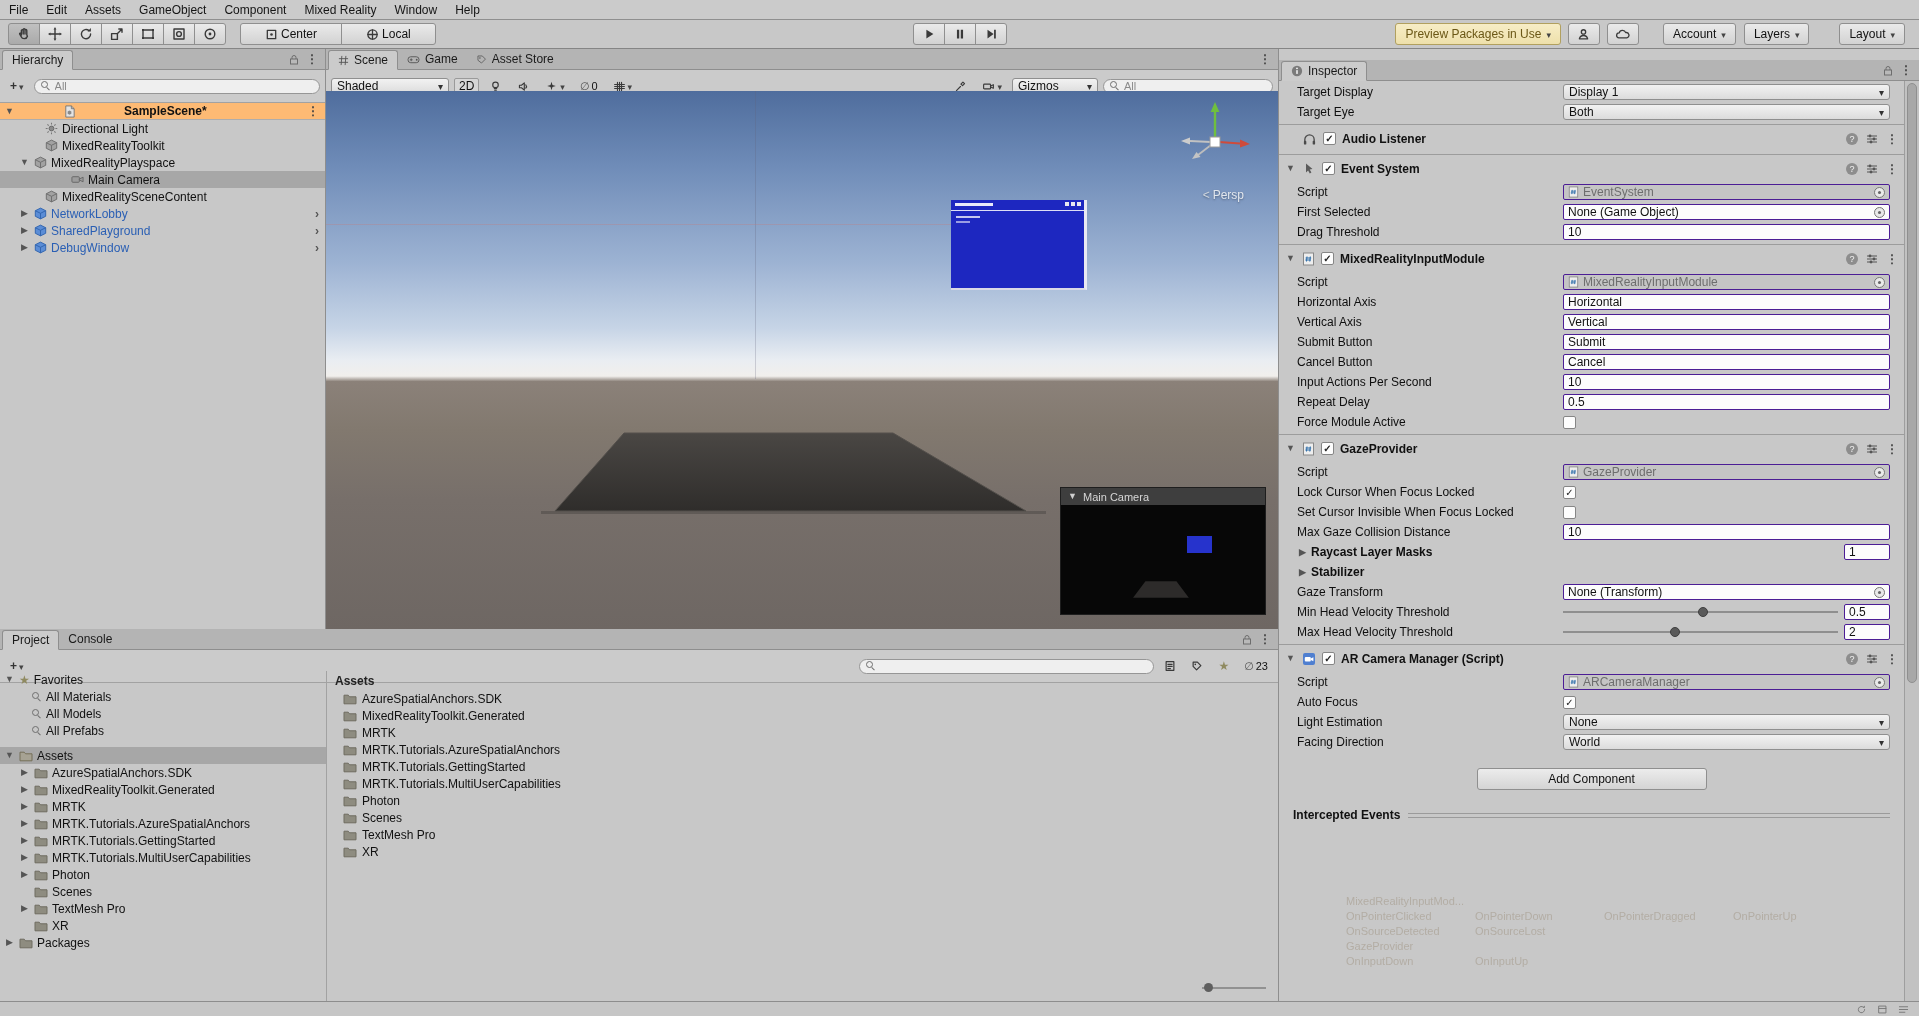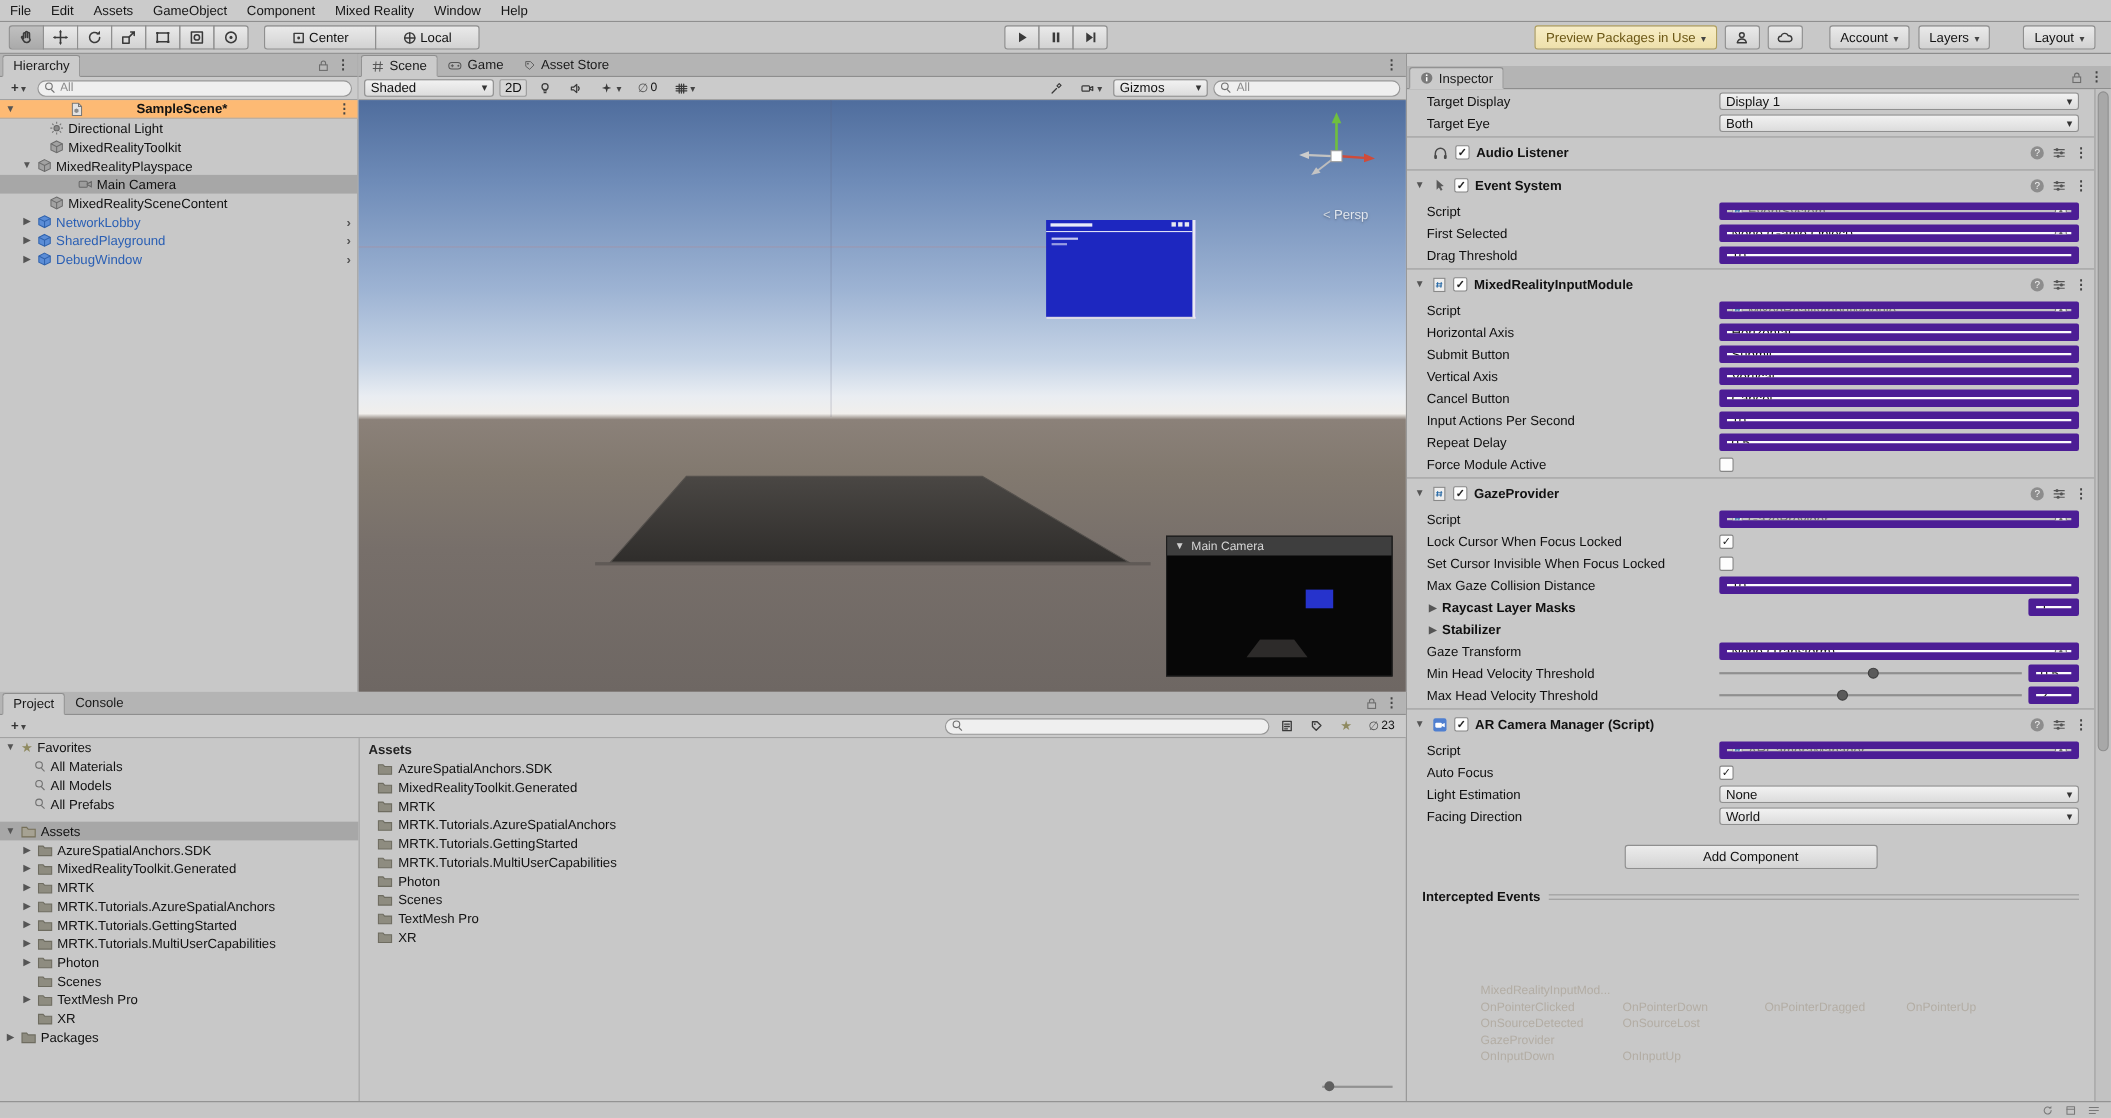--- a/index.html
+++ b/index.html
@@ -34,21 +34,21 @@
 .rightcluster{margin-left:auto;display:flex;align-items:center;gap:8px;margin-right:6px;}
 .dd-btn{height:22px;background:linear-gradient(#eaeaea,#d2d2d2);border:1px solid #8f8f8f;border-radius:3px;display:flex;align-items:center;gap:5px;padding:0 9px;}
 .dd-btn.preview{background:linear-gradient(#f7edc6,#eee0ab);border-color:#b1a05f;color:#6b5716;}
 
 .tabbar{height:21px;background:#b4b4b4;border-bottom:1px solid #8e8e8e;display:flex;align-items:flex-end;padding-left:2px;}
 .tab{height:20px;display:flex;align-items:center;gap:5px;padding:0 9px;color:#1a1a1a;}
 .tab.active{background:#cbcbcb;border:1px solid #8e8e8e;border-bottom:1px solid #cbcbcb;border-radius:3px 3px 0 0;margin-bottom:-1px;}
 .tabbar .hspacer{flex:1;}
 .bar-icons{display:flex;align-items:center;gap:7px;padding:0 7px 3px 0;}
 
-.ptoolbar{height:21px;background:#cbcbcb;border-bottom:1px solid #a2a2a2;display:flex;align-items:center;padding:4px 5px;gap:5px;}
+.ptoolbar{height:33px;background:#cbcbcb;border-bottom:1px solid #a2a2a2;display:flex;align-items:center;padding:4px 5px;gap:5px;}
 .smallbtn{height:16px;display:flex;align-items:center;gap:2px;padding:0 4px;border:1px solid transparent;border-radius:2px;}
 .searchpill{height:15px;background:#efefef;border:1px solid #969696;border-radius:8px;display:flex;align-items:center;padding:0 6px;gap:4px;}
 .searchpill input{border:none;background:transparent;outline:none;font-family:"Liberation Sans",sans-serif;font-size:11px;color:#333;width:100%;}
 .searchpill input::placeholder{color:#8a8a8a;}
 .mag{width:10px;height:10px;position:relative;flex:none;}
 .mag::before{content:"";position:absolute;left:0;top:0;width:5px;height:5px;border:1.3px solid #6f6f6f;border-radius:50%;}
 .mag::after{content:"";position:absolute;left:6px;top:6px;width:4px;height:1.4px;background:#6f6f6f;transform:rotate(45deg);transform-origin:0 0;}
 
 .treerow{height:17px;display:flex;align-items:center;gap:4px;white-space:nowrap;padding-right:6px;}
 .treerow.sel{background:#a7a7a7;}
@@ -74,21 +74,21 @@
 #cam-preview{position:absolute;right:12px;bottom:14px;width:206px;height:128px;border:1px solid #1e1e1e;background:#070707;}
 #cam-preview .cp-head{height:17px;background:#3e3e3e;color:#d6d6d6;display:flex;align-items:center;gap:5px;padding:0 6px;font-size:11px;}
 #cam-preview .cp-head .fold{color:#cfcfcf;}
 .cp-bluebox{position:absolute;left:62%;top:28%;width:12%;height:16%;background:#2633cc;}
 .cp-trap{position:absolute;left:30%;top:70%;width:38%;height:15%;background:#2d2b2a;clip-path:polygon(14% 100%,86% 100%,70% 0,30% 0);}
 
 #inspector-content{position:absolute;left:0;top:21px;right:15px;bottom:0;overflow:hidden;}
 .irow{display:flex;align-items:center;height:20px;padding:0 14px 0 18px;}
 .ilabel{width:250px;flex:none;color:#0f0f0f;overflow:hidden;white-space:nowrap;display:flex;align-items:center;gap:3px;}
 .ival{flex:1;display:flex;align-items:center;min-width:0;gap:6px;padding-left:16px;}
-.tf{flex:1;height:16px;background:#fcfcfc;border:7px solid #4c1d95;border-radius:2px;display:flex;align-items:center;gap:4px;padding:0 4px;color:#111;overflow:hidden;white-space:nowrap;}
+.tf{flex:1;height:16px;background:#fcfcfc;border:1px solid #4c1d95;border-radius:2px;display:flex;align-items:center;gap:4px;padding:0 4px;color:#111;overflow:hidden;white-space:nowrap;}
 .tf.disabled{background:#c5c5c5;color:#6e6e6e;}
 .numfield{flex:none;width:46px;}
 .dd{flex:1;height:16px;background:linear-gradient(#f2f2f2,#dcdcdc);border:1px solid #8f8f8f;border-radius:3px;display:flex;align-items:center;padding:0 5px;color:#111;overflow:hidden;white-space:nowrap;}
 .dd::after{content:"▾";margin-left:auto;color:#333;font-size:10px;padding-left:4px;}
 .objpick{width:11px;height:11px;border:1px solid #777;border-radius:50%;margin-left:auto;position:relative;flex:none;background:#e9e9e9;}
 .objpick::after{content:"";position:absolute;inset:3px;background:#666;border-radius:50%;}
 .cb{width:13px;height:13px;background:#fdfdfd;border:1px solid #868686;border-radius:2px;display:inline-flex;align-items:center;justify-content:center;flex:none;}
 .comp-header{height:28px;display:flex;align-items:center;gap:6px;padding:0 6px;border-top:1px solid #9c9c9c;font-weight:bold;margin-top:2px;}
 .hicons{margin-left:auto;display:flex;gap:8px;align-items:center;font-weight:normal;}
 .qicon{width:12px;height:12px;border-radius:50%;background:#8d8d8d;color:#f2f2f2;font-size:9px;display:inline-flex;align-items:center;justify-content:center;}
@@ -993,32 +993,32 @@
       </div>
       <div class="irow">
         <span class="ilabel">Horizontal Axis</span>
         <div class="ival">
             <div class="tf">
               <span>Horizontal</span>
             </div>
           </div>
       </div>
       <div class="irow">
+        <span class="ilabel">Vertical Axis</span>
+        <div class="ival">
+            <div class="tf">
+              <span>Vertical</span>
+            </div>
+          </div>
+      </div>
+      <div class="irow">
         <span class="ilabel">Submit Button</span>
         <div class="ival">
             <div class="tf">
               <span>Submit</span>
-            </div>
-          </div>
-      </div>
-      <div class="irow">
-        <span class="ilabel">Vertical Axis</span>
-        <div class="ival">
-            <div class="tf">
-              <span>Vertical</span>
             </div>
           </div>
       </div>
       <div class="irow">
         <span class="ilabel">Cancel Button</span>
         <div class="ival">
             <div class="tf">
               <span>Cancel</span>
             </div>
           </div>

